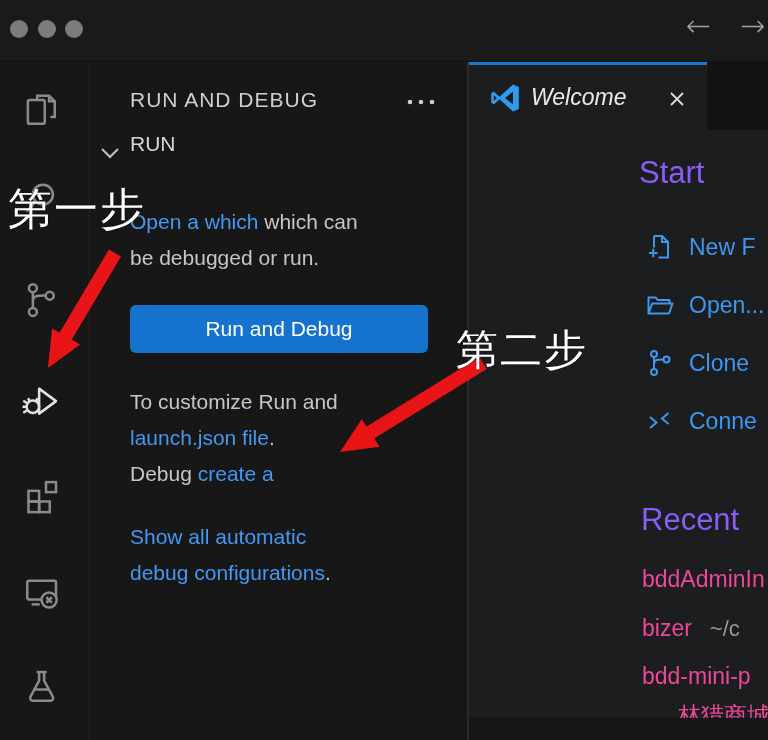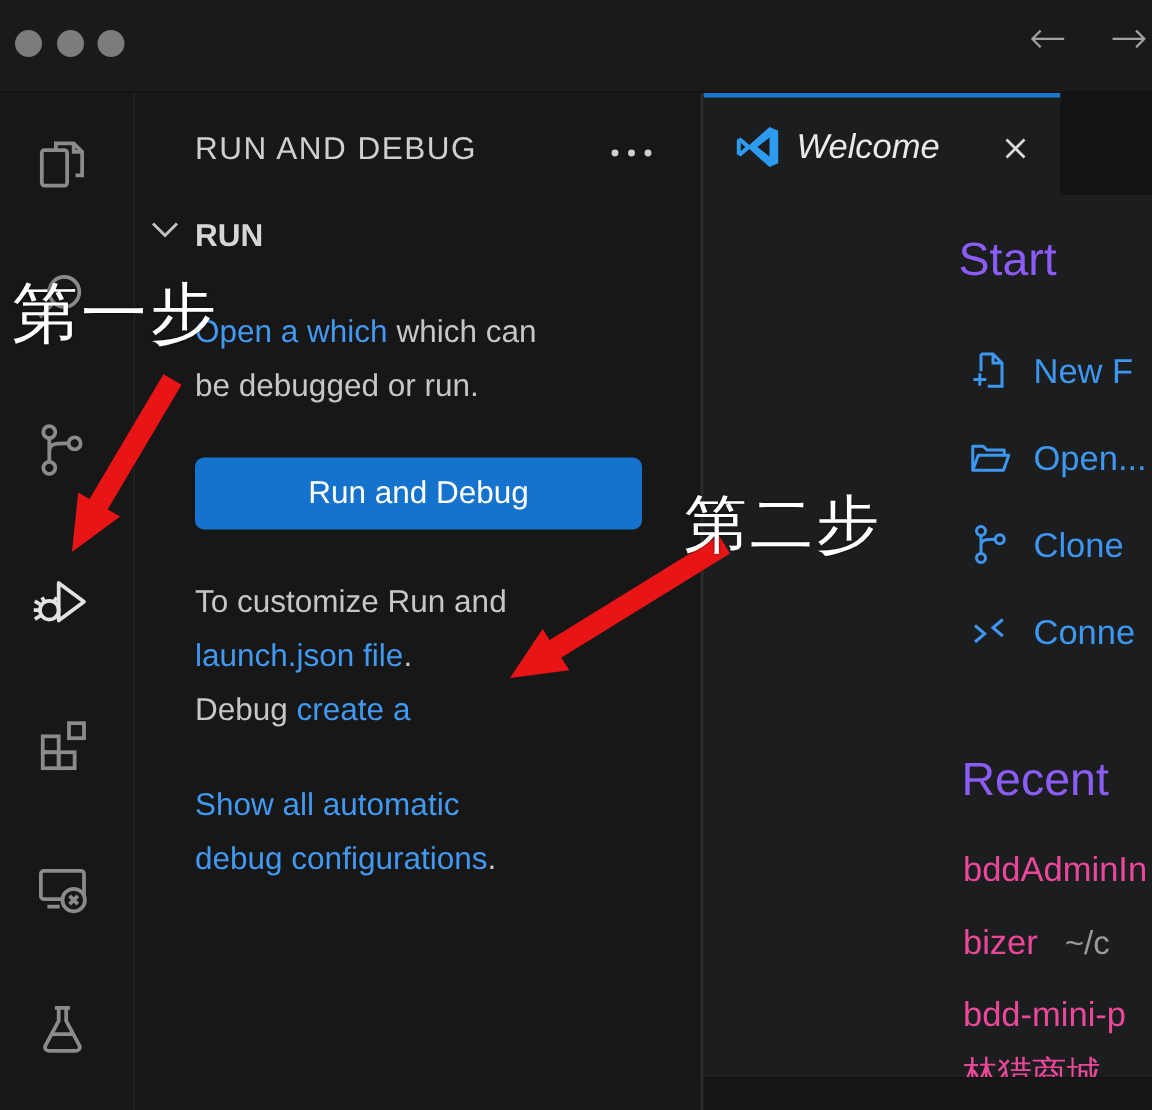--- a/index.html
+++ b/index.html
@@ -22,32 +22,32 @@
   .act-icon { position:absolute; left:21px; width:40px; height:40px; }
   .act-icon svg { width:40px; height:40px; }
   .ic-files { top:28px; } .ic-search { top:117px; } .ic-scm { top:218px; }
   .ic-debug { top:316px; } .ic-ext { top:412px; } .ic-remote { top:508px; } .ic-test { top:603px; }
 
   
   .sidebar { position:absolute; left:90px; top:62px; width:377px; height:678px; background:#171718; }
   .sb-title { position:absolute; left:40px; top:26px; font-size:21px; letter-spacing:1px; color:#cfcfcf; }
   .sb-more { position:absolute; left:312px; top:26px; width:40px; height:28px; cursor:pointer; }
   .sb-sec-chevron { position:absolute; left:8px; top:83px; width:24px; height:16px; }
-  .sb-sec-label { position:absolute; left:40px; top:84px; font-size:21px; font-weight:bold; color:#d6d6d6; }
+  .sb-sec-label { position:absolute; left:40px; top:70px; font-size:21px; font-weight:normal; color:#d6d6d6; }
   .sb-par { position:absolute; left:40px; font-size:21px; line-height:36px; color:#c6c6c6; }
   .p1 { top:142px; } .p2 { top:322px; } .p3 { top:457px; }
   .lnk { color:#4299f2; cursor:pointer; }
   .run-btn {
     position:absolute; left:40px; top:243px; width:298px; height:48px;
     background:#1673cd; border:none; border-radius:6px;
     color:#ffffff; font-size:21px; font-family:"Liberation Sans", sans-serif; cursor:pointer;
   }
 
   
-  .editor { position:absolute; left:467px; top:62px; width:301px; height:678px; background:#1c1d1f; border-left:2px solid #2b2b2c; overflow:hidden; }
+  .editor { position:absolute; left:467px; top:62px; width:301px; height:678px; background:#1c1d1f; border-left:2px solid #2b2b2c; overflow:hidden;text-align:right; }
   .tabstrip { position:absolute; left:0; top:0; width:301px; height:71px; }
   .tab { position:absolute; left:0; top:0; width:238px; height:71px; background:#1c1d1f; border-top:3px solid #1878d0; cursor:pointer; }
   .tab-filler { position:absolute; left:238px; top:0; width:63px; height:68px; background:#131314; }
   .tab-logo { position:absolute; left:20px; top:17px; width:32px; height:32px; }
   .tab-label { position:absolute; left:62px; top:19px; font-size:23px; font-style:italic; color:#eaeaea; }
   .tab-close { position:absolute; left:196px; top:22px; width:24px; height:24px; cursor:pointer; }
 
   .ed-heading { position:absolute; font-size:31px; color:#8b5cf6; }
   .h-start { left:170px; top:93px; }
   .h-recent { left:172px; top:440px; }

